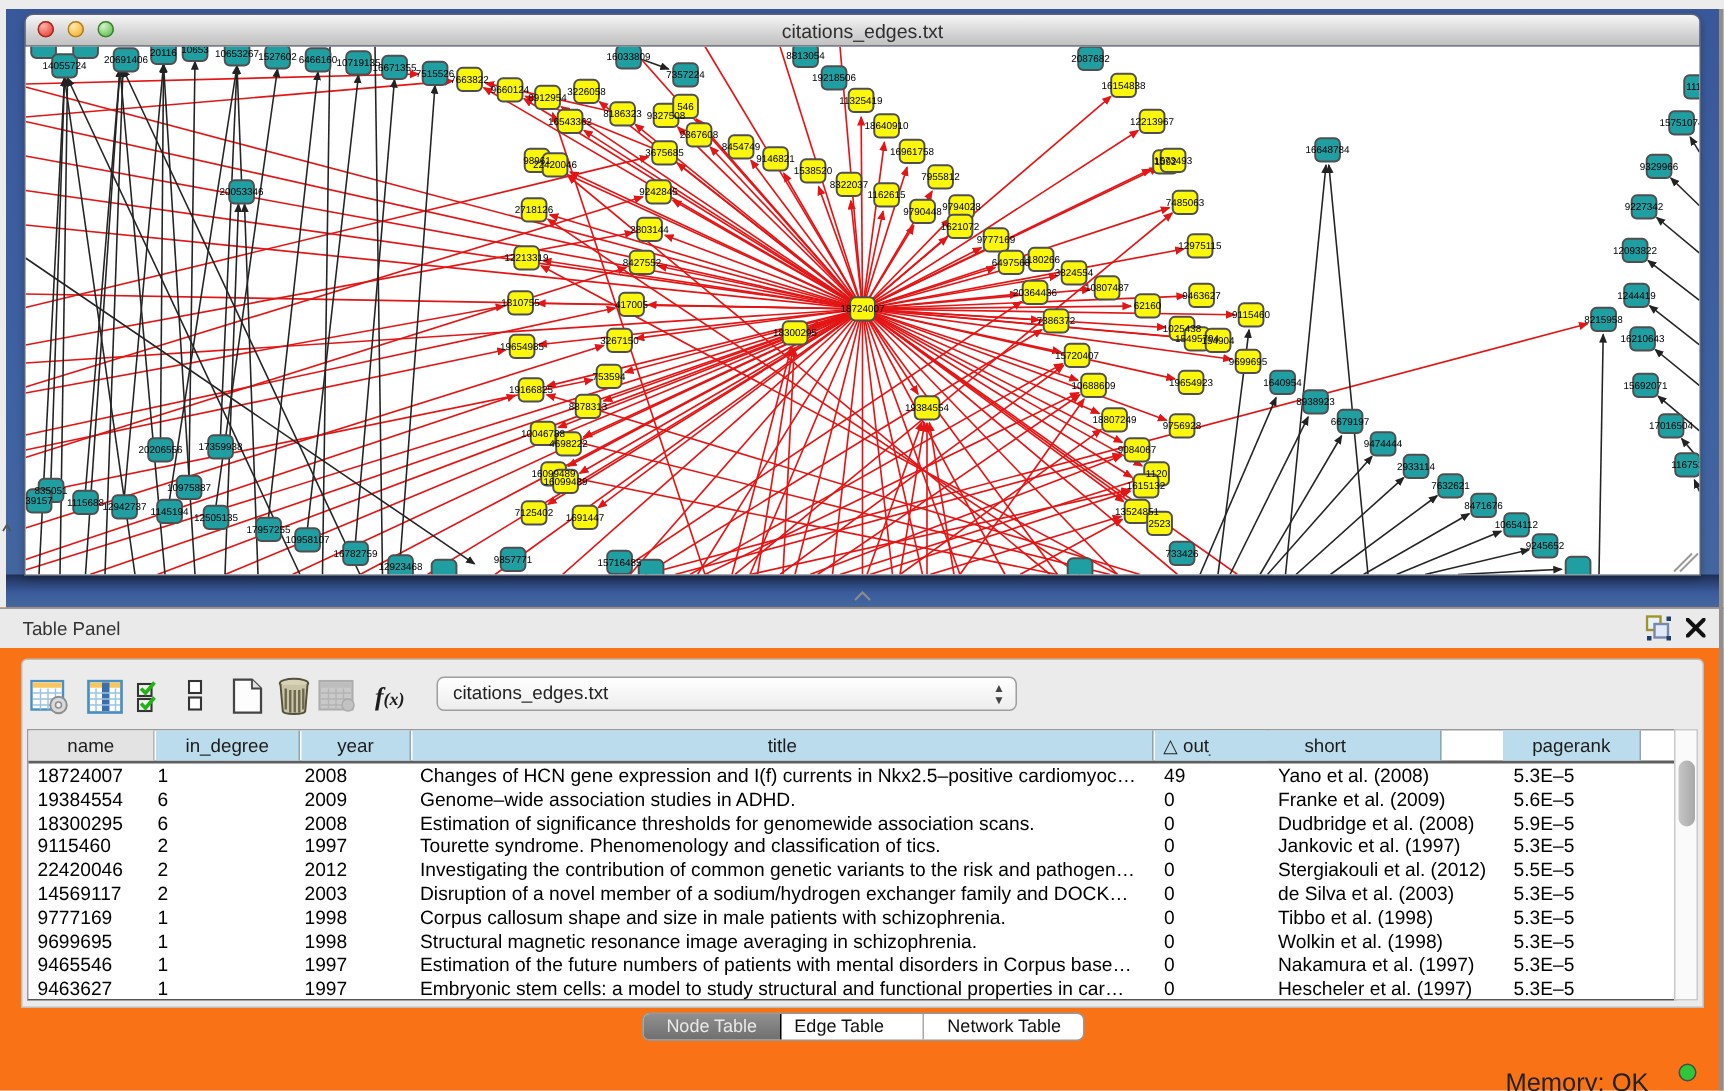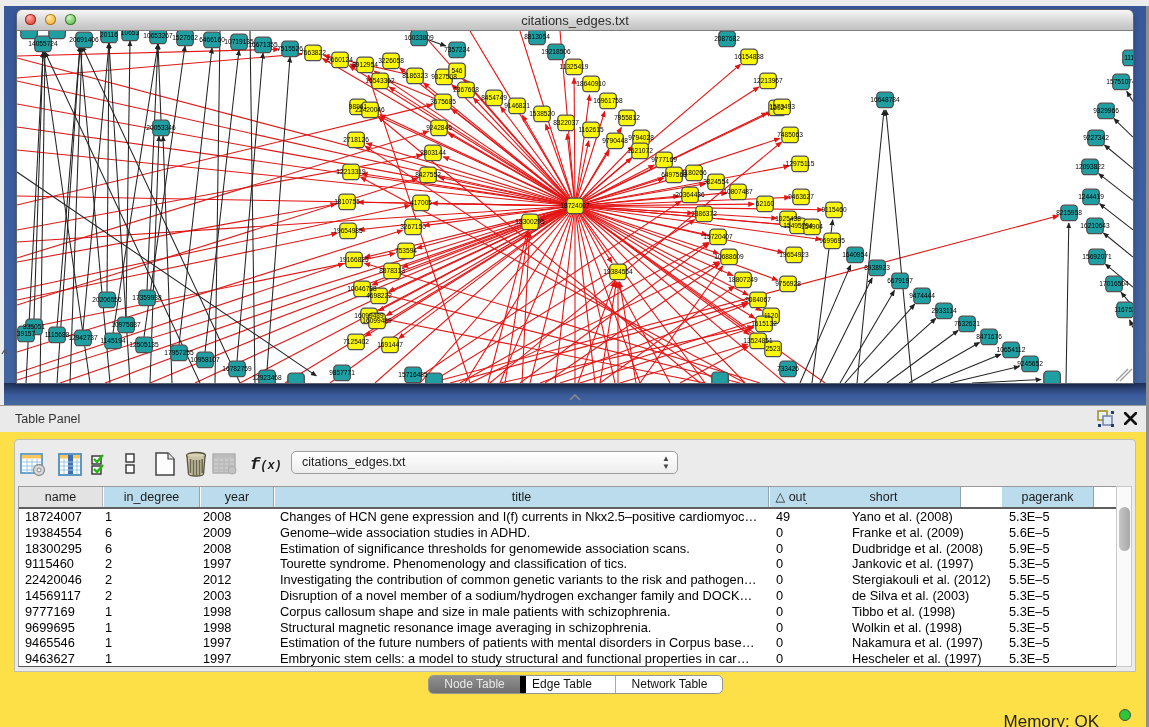--- a/index.html
+++ b/index.html
@@ -4,21 +4,21 @@
 html,body{width:1149px;height:727px;overflow:hidden;font-family:"Liberation Sans",sans-serif;background:#e9e9e9}
 #top{position:absolute;left:0;top:0;width:1149px;height:405px;background:#ececec}
 #desk{position:absolute;left:4px;top:6px;width:1142px;height:399px;background:linear-gradient(#39589a,#3e61a2 60%,#44669f)}
 #deskbot{position:absolute;left:4px;top:383px;width:1142px;height:22px;background:linear-gradient(#1e2f55,#3a5b9c 55%,#45689f)}
 #rstrip{position:absolute;right:0;top:6px;width:3px;height:721px;background:#8f8f8f}
 #win{position:absolute;left:17px;top:10px;width:1116px;height:373px;border-radius:5px 5px 0 0;box-shadow:0 0 0 1px #5d6370,0 2px 6px rgba(0,0,0,.35)}
 #tbar{position:absolute;left:0;top:0;width:100%;height:21px;border-radius:5px 5px 0 0;background:linear-gradient(#f6f6f6,#cfcfcf 70%,#c2c2c2);border-bottom:1px solid #7e7e7e}
 #tbar .tl{position:absolute;top:4px;width:11px;height:11px;border-radius:50%}
 #title{position:absolute;left:0;right:0;top:3px;text-align:center;font-size:13px;color:#2e2e2e}
 #canvas{position:absolute;left:0;top:21px;width:1116px;height:352px;background:#fff;overflow:hidden}
-#tpanel{position:absolute;left:0;top:405px;width:1149px;height:322px;background:#fde047;border-top:1px solid #9a9a9a}
+#tpanel{position:absolute;left:0;top:405px;width:1149px;height:322px;background:#f97316;border-top:1px solid #9a9a9a}
 #tphead{position:absolute;left:0;top:0;width:100%;height:26px;background:#eaeaea;font-size:12.5px;color:#333}
 #tphead span{position:absolute;left:15px;top:6px}
 #sub{position:absolute;left:14px;top:33px;width:1122px;height:233px;background:#ebebeb;border:1px solid #bdbdbd;border-radius:4px 4px 0 0}
 #combo{position:absolute;left:276px;top:11px;width:387px;height:23px;background:linear-gradient(#fff,#ededed);border:1px solid #9e9e9e;border-radius:5px;font-size:12.5px;color:#222;line-height:21px;padding-left:10px}
 #combo .ud{position:absolute;right:7px;top:3px;font-size:8px;color:#444;line-height:8px;text-align:center}
 #tbl{position:absolute;left:3px;top:46px;width:1100px;height:181px;background:#fff;border:1px solid #9a9a9a;border-bottom:1.5px solid #555}
 #thead{position:absolute;left:0;top:0;width:100%;height:22px;font-size:12.5px;color:#1c1c1c;border-bottom:2px solid #5f5f5f}
 #thead span{position:absolute;top:0;height:20px;line-height:20px;text-align:center;background:#bbdcec;border-right:1px solid #8fa6b0}
 #tbody{position:absolute;left:0;top:22px;width:100%;height:158px;overflow:hidden;font-size:12.8px;color:#000}
 .tr{position:relative;height:15.8px;line-height:15.8px;white-space:nowrap}
@@ -589,21 +589,21 @@
 <ellipse cx="12" cy="4.5" rx="9.5" ry="3" fill="#d8d3b8" stroke="#55503a" stroke-width="1.3"></ellipse>
 <path d="M3,5.5L4.5,23q0.3,2 7.5,2t7.5,-2L21,5.5" fill="#c9c4a6" stroke="#55503a" stroke-width="1.3"></path>
 <path d="M6.5,8v14M9.5,9v15M12.5,9v15M15.5,9v15M18.2,8v14" stroke="#6d6850" stroke-width="1.6"></path>
 </svg>
       <svg class="icon" width="25" height="22" style="left:197px" viewBox="0 0 25 22">
 <rect x="1" y="1" width="22" height="19" fill="#c9c9c9" stroke="#adadad" stroke-width="1.4"></rect>
 <rect x="2" y="2" width="20" height="3.5" fill="#bdbdbd"></rect>
 <path d="M2,9h20M2,13h20M2,17h20M7,6v14M12,6v14M17,6v14" stroke="#b4b4b4"></path>
 <circle cx="20" cy="17" r="4" fill="#c2c2c2" stroke="#ababab"></circle>
 </svg>
-      <div class="icon" style="left:235px;top:15px;font-family:Liberation Mono, monospace;font-size:17px;font-style:italic;font-weight:bold;color:#1c1c1c">f<span style="font-size:12px">(x)</span></div>
+      <div class="icon" style="left:235px;top:15px;font-family:Liberation Serif, serif;font-size:17px;font-style:italic;font-weight:bold;color:#1c1c1c">f<span style="font-size:12px">(x)</span></div>
    <div id="combo">citations_edges.txt<div class="ud">▲<br>▼</div></div>
    <div id="tbl">
      <div id="thead">
        <span style="left:0;width:84px;background:#e3e3e3;border-right:1px solid #b5b5b5">name</span>
        <span style="left:85px;width:96px">in_degree</span>
        <span style="left:182px;width:73px">year</span>
        <span style="left:256px;width:494px">title</span>
        <span style="left:751px;width:76px">△ out_de…</span>
        <span style="left:788px;width:154px">short</span>
        <span style="left:983px;width:92px">pagerank</span>
@@ -700,21 +700,21 @@
             <span class="c6">5.3E–5</span>
           </div>
         </div>
    </div>
    <div id="sbar">
         <div id="sthumb"></div>
       </div>
  </div>
  <div id="tabs">
      <div class="sg" style="left:0;width:91px;background:linear-gradient(#909090,#6f6f6f);color:#e9e9e9;border-radius:4px 0 0 4px">Node Table</div>
-     <div class="sg" style="left:91px;width:78px;border-left:6px solid #000000;color:#111">Edge Table</div>
+     <div class="sg" style="left:91px;width:78px;border-left:1px solid #000000;color:#111">Edge Table</div>
      <div class="sg" style="left:186px;width:108px;border-left:1px solid #a9a9a9;color:#111">Network Table</div>
  </div>
  <div id="mem">Memory: OK</div>
  <div id="memdot"></div>
 </div>
 <div id="rstrip"></div>
 <svg width="7" height="6" style="position:absolute;left:1px;top:349px" viewBox="0 0 7 6">
     <path d="M1,5L3.5,1L6,5" fill="none" stroke="#555" stroke-width="1.2"></path>
   </svg>
 <svg width="14" height="8" style="position:absolute;left:568px;top:394px" viewBox="0 0 14 8">

